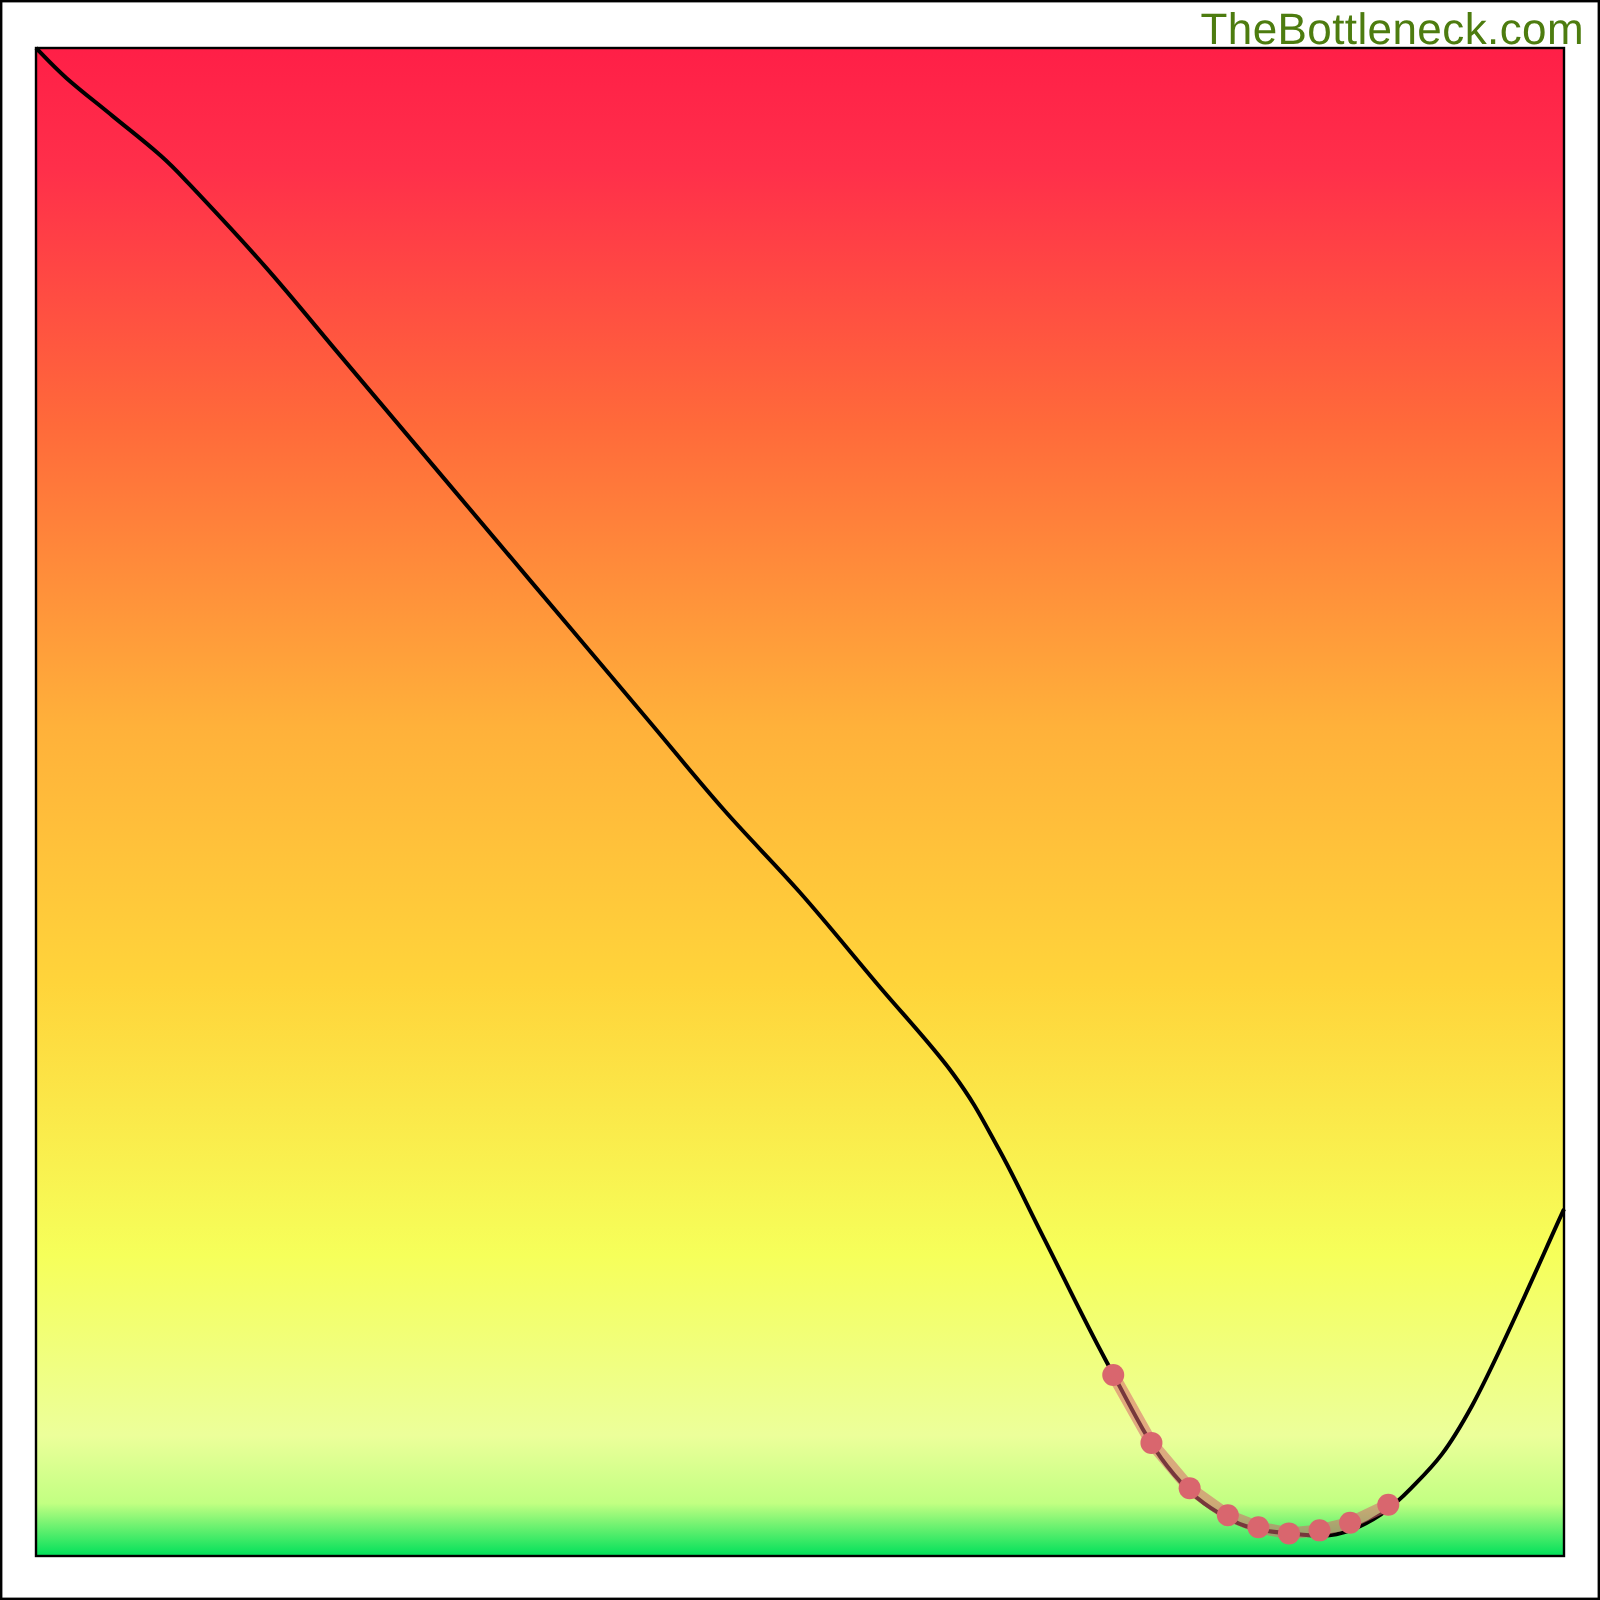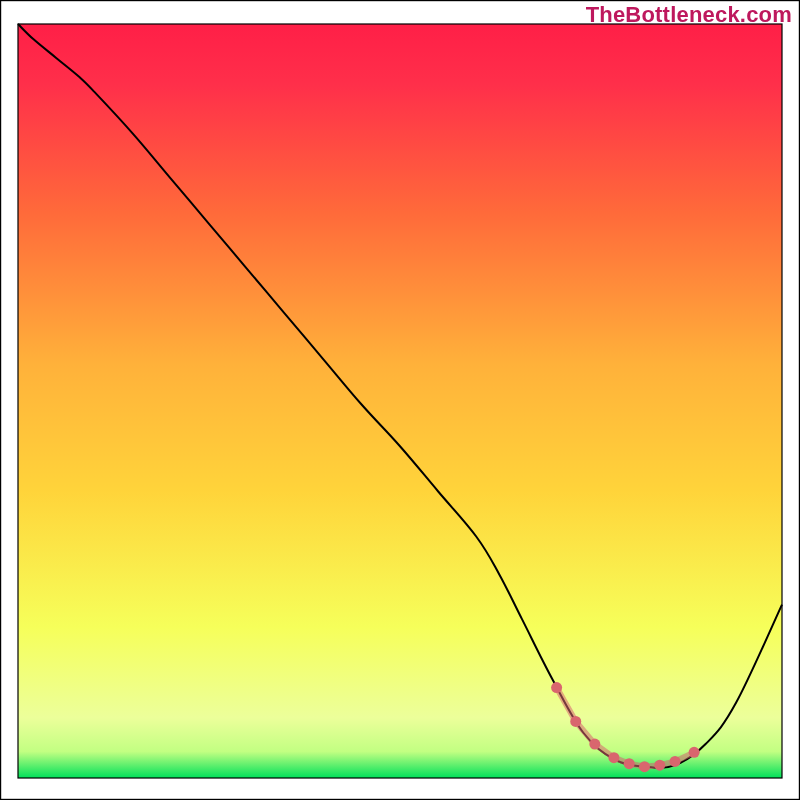--- a/index.html
+++ b/index.html
@@ -14,22 +14,22 @@
   .stage {
     position: relative;
     width: 800px;
     height: 800px;
   }
   .watermark {
     position: absolute;
     top: 2px;
     right: 8px;
     font-size: 22px;
-    font-weight: 700;
-    color: #be185d;
+    font-weight: 400;
+    color: #4d7c0f;
     letter-spacing: 0.2px;
     z-index: 3;
   }
   svg.bg {
     position: absolute;
     left: 0; top: 0;
     width: 800px;
     height: 800px;
     z-index: 1;
   }

